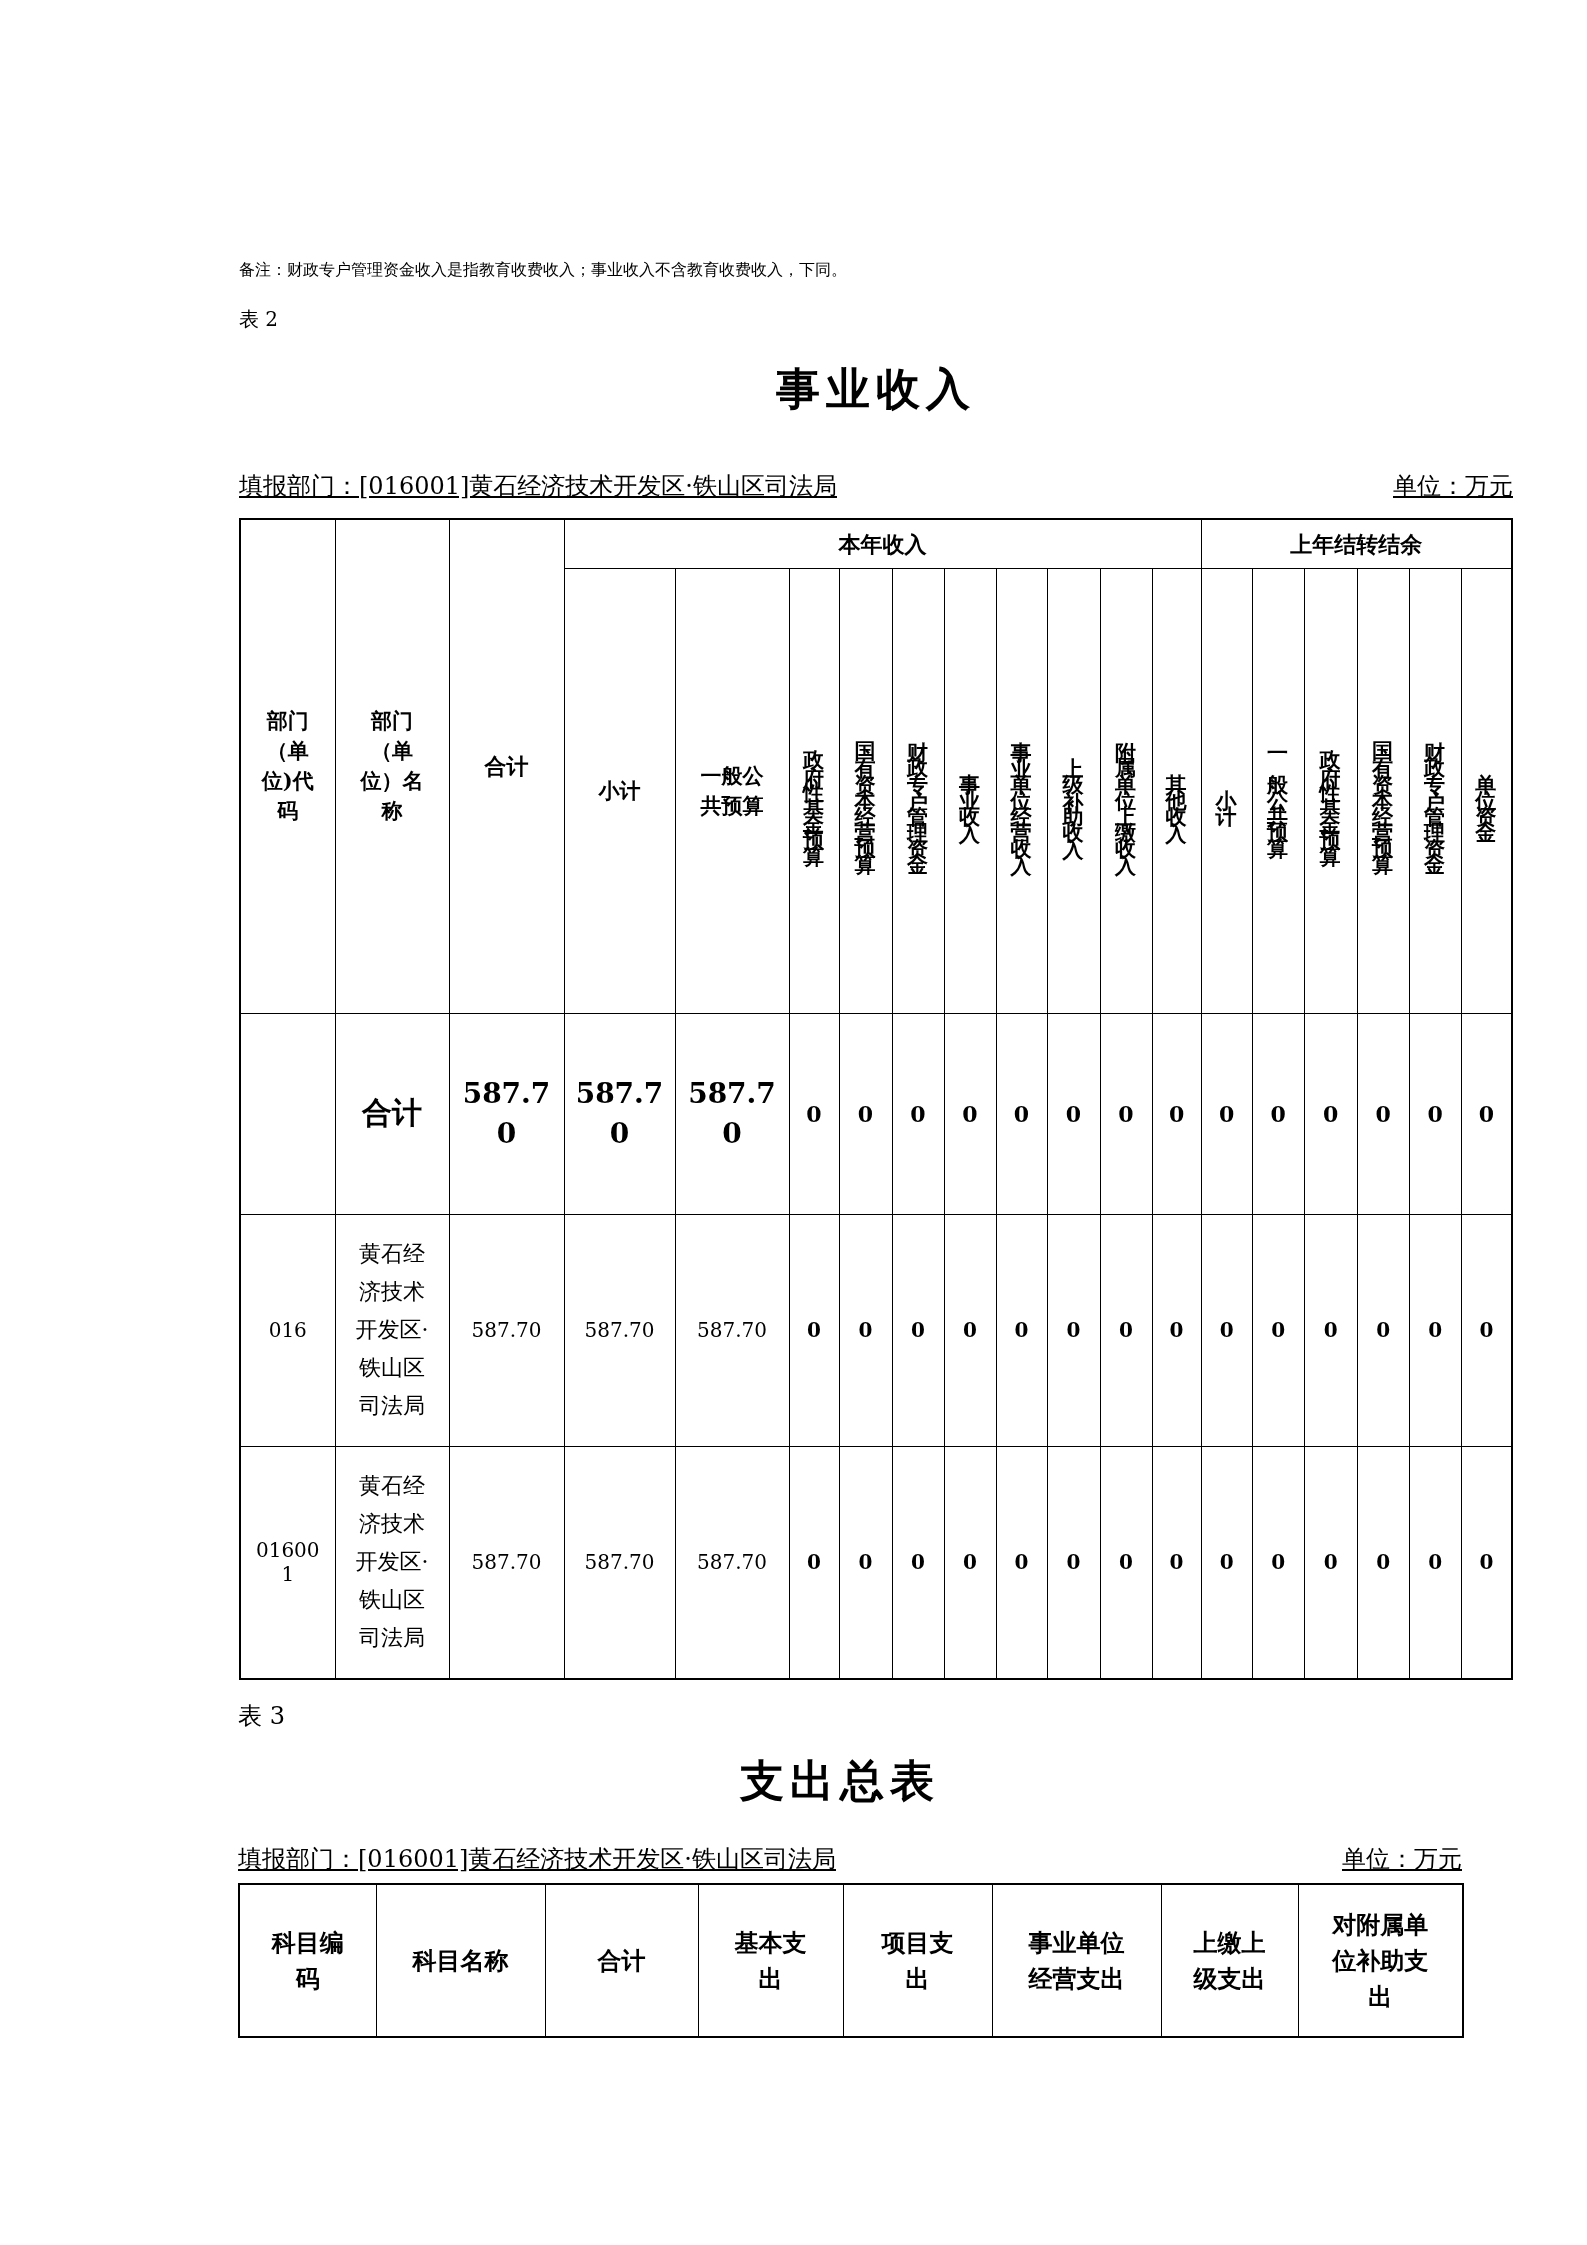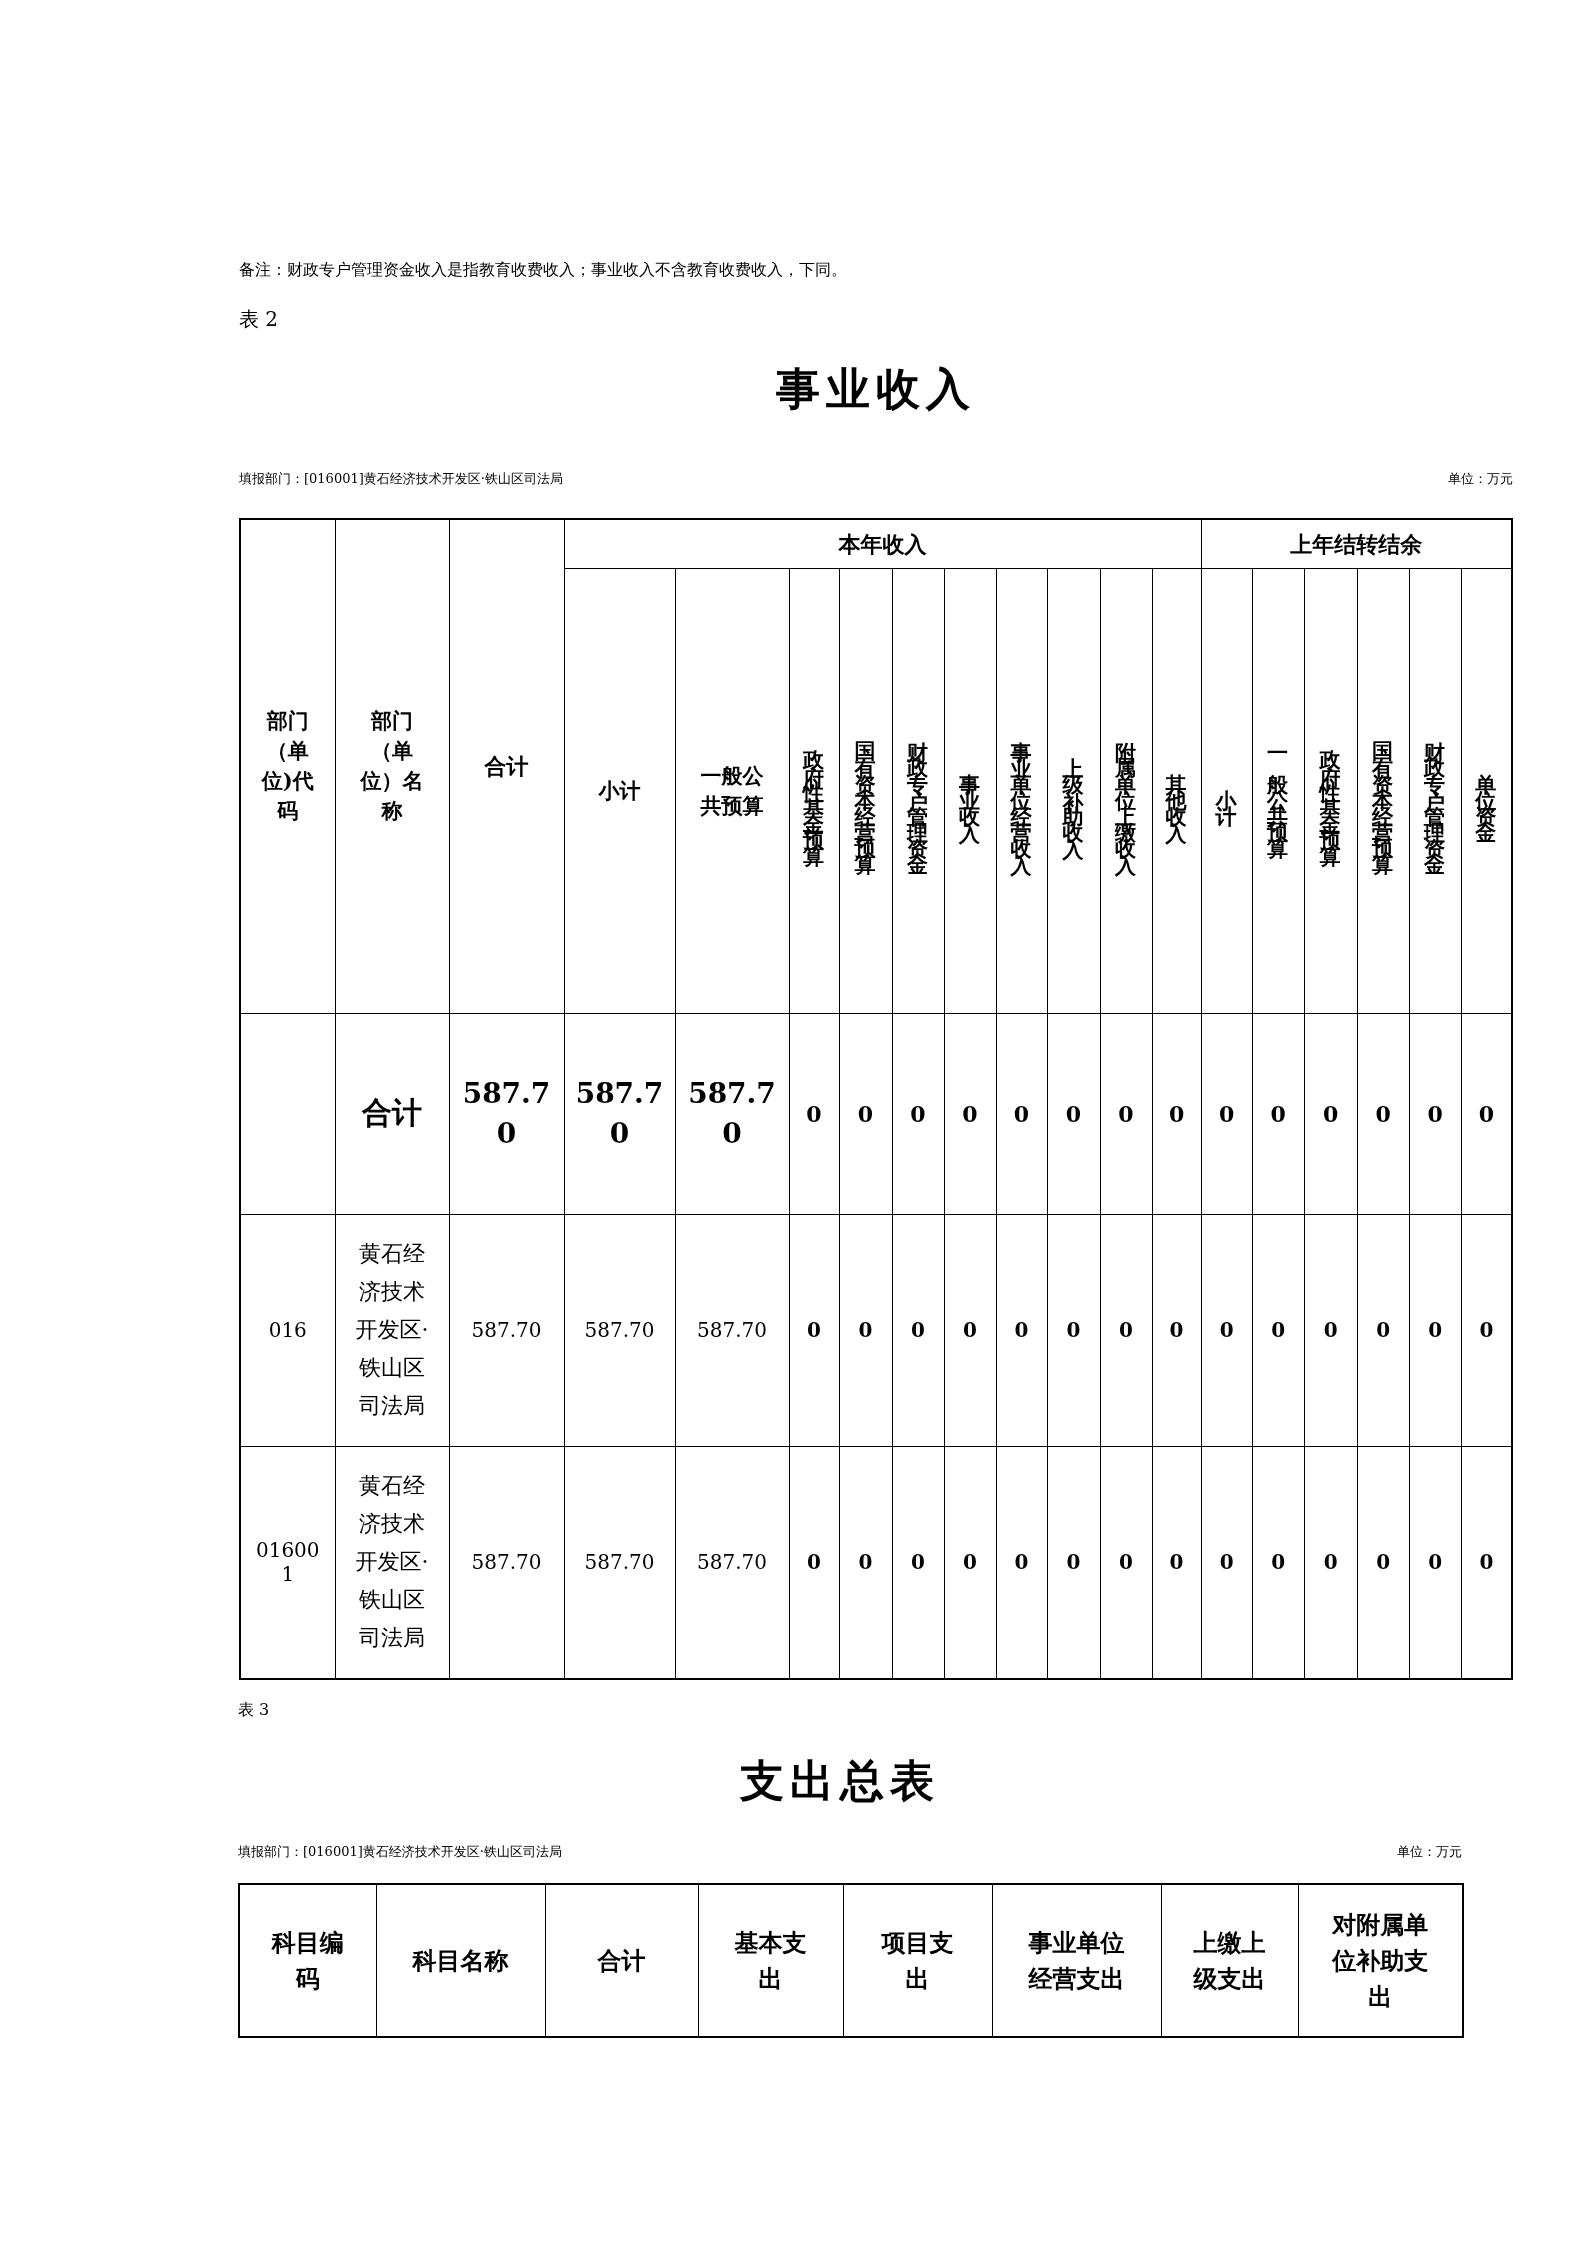--- a/index.html
+++ b/index.html
@@ -3,24 +3,24 @@
 <meta charset="utf-8">
 <style>
   html,body{margin:0;padding:0;}
   body{
     width:1587px;height:2245px;position:relative;background:#ffffff;color:#000;
     font-family:"DejaVu Serif","Liberation Serif",serif;
   }
   .abs{position:absolute;}
   .note{left:239px;top:260px;width:1200px;font-size:16px;}
   .cap2{left:239px;top:306px;font-size:20px;}
-  .cap3{left:238px;top:1700px;font-size:16px;text-align:center;}
+  .cap3{left:238px;top:1700px;font-size:24px;text-align:center;}
   .title1{left:239px;top:360px;width:1274px;text-align:center;font-size:44px;font-weight:bold;letter-spacing:6px;}
   .title2{left:228px;top:1752px;width:1224px;text-align:center;font-size:44px;font-weight:bold;letter-spacing:6px;}
-  .meta{display:flex;justify-content:space-between;font-size:13px;}
+  .meta{display:flex;justify-content:space-between;font-size:24px;text-decoration:underline;}
   .meta1{left:239px;top:470px;width:1274px;}
   .meta2{left:238px;top:1843px;width:1224px;}
   table{border-collapse:collapse;table-layout:fixed;background:#fff;}
   td{border:1px solid #000;white-space:pre-line;overflow:hidden;vertical-align:middle;text-align:center;padding:0;}
   .t1{left:239px;top:518px;width:1274px;border:2px solid #000;}
   .t2{left:238px;top:1883px;width:1224px;border:2px solid #000;}
   .h{font-weight:bold;font-size:21px;line-height:30px;}
   .g{font-size:22px;}
   .vc span.v{writing-mode:vertical-rl;text-orientation:upright;letter-spacing:16px;
      font-weight:bold;font-size:21px;display:inline-block;line-height:1;}

